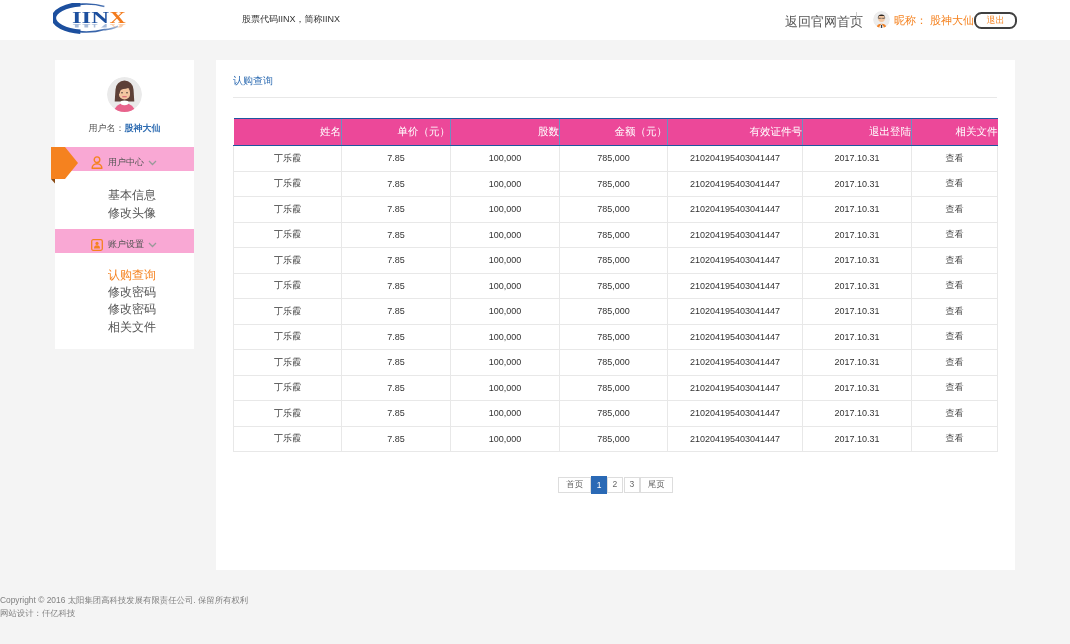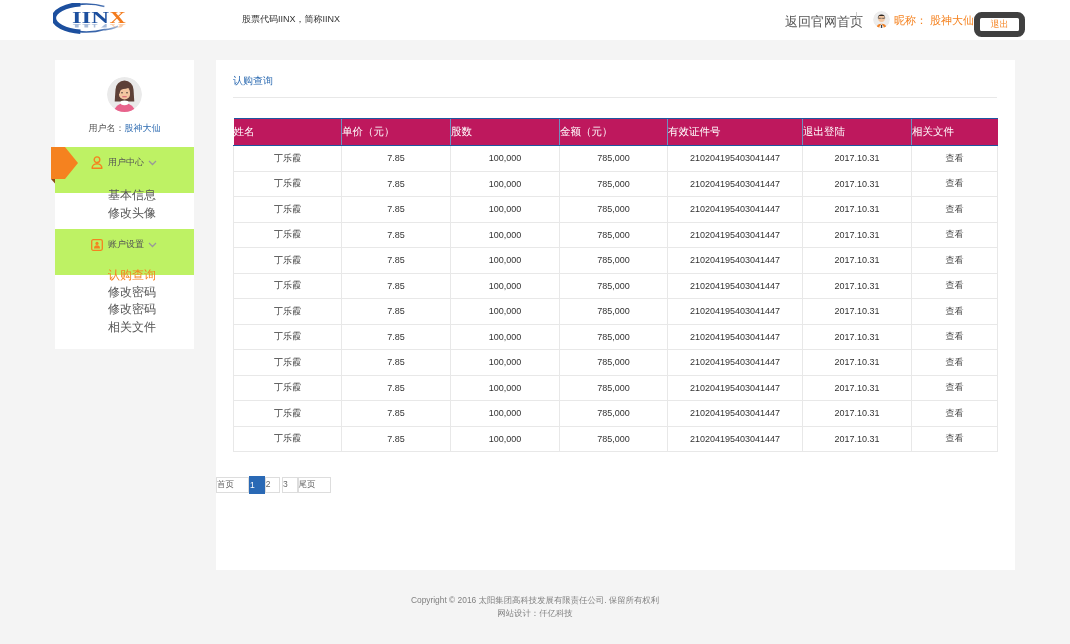--- a/index.html
+++ b/index.html
@@ -3,52 +3,52 @@
 <style>
 html,body{margin:0;padding:0}
 body{width:1070px;height:644px;position:relative;background:#f4f4f4;
   font-family:"Liberation Sans",sans-serif;overflow:hidden}
 .abs{position:absolute}
 #hdr{left:0;top:0;width:1070px;height:40px;background:#fff}
 #stock{left:242px;top:13px;font-size:9px;color:#333}
 #backlink{left:785px;top:13px;font-size:13px;color:#555}
 #sep1{left:856px;top:12px;width:1px;height:10px;background:#ccc}
 #nick{left:894px;top:13px;font-size:11px;color:#f5821f}
-#logout{left:974px;top:11.5px;width:39px;height:13px;border:6px solid #404040;
+#logout{left:974px;top:11.5px;width:39px;height:13px;border:2px solid #404040;
   border-radius:7.5px;color:#f5821f;font-size:9px;text-align:center;line-height:13.5px}
 #side{left:55px;top:60px;width:139px;height:289px;background:#fff}
 #uname{left:55px;top:121.5px;width:139px;text-align:center;font-size:9px;color:#555}
-#uname b{color:#2e6cb2;font-weight:normal}
-.bar{left:55px;width:139px;height:46px;background:#bef264}
+#uname b{color:#2e6cb2;font-weight:bold}
+.bar{left:55px;width:139px;height:24px;background:#f9a8d4}
 #bar1{top:147px}
 #bar2{top:229px}
 .bartxt{font-size:9px;color:#555;left:53px;top:9px;position:absolute;white-space:nowrap}
 .menu{left:55px;width:139px;font-size:12px;color:#555}
 .menu div{height:17.2px;line-height:17.2px;padding-left:53px}
 #menu1{top:185.8px}
 #menu1 div{height:18.5px;line-height:18.5px}
 #menu2{top:267px}
 .orange{color:#f5821f}
 #main{left:216px;top:60px;width:799px;height:510px;background:#fff}
 #title{left:233px;top:74px;font-size:10px;color:#2e6cb2}
 #hrline{left:233px;top:97px;width:764px;height:1px;background:#e8e8e8}
 table{position:absolute;left:233px;top:118px;width:764px;border-collapse:collapse;
   table-layout:fixed;font-size:9px;color:#333}
-thead td{background:#be185d;color:#fff;height:26px;padding:0;text-align:left;
+thead td{background:#ec4899;color:#fff;height:26px;padding:0;text-align:right;
   border-left:1px solid #6d8fc0;border-top:1px solid #1e56a0;border-bottom:1px solid #1e56a0;font-size:10.5px}
 thead td:first-child{border-left:none}
 tbody td{height:24.5px;padding:0;text-align:center;border:1px solid #e8e8e8;background:#fff;font-size:9px}
 tbody td.v{color:#3f3f3f}
-#pager{left:216px;top:477px;width:799px;font-size:8.5px;color:#666}
+#pager{left:216px;top:477px;width:799px;text-align:center;font-size:8.5px;color:#666}
 #pager span{display:inline-block;vertical-align:top;border:1px solid #ddd;height:13.7px;
   line-height:13.7px;background:#fff}
 #pager .w{width:31px}
 #pager .n{width:13.7px}
 #pager .act{background:#2a69b5;border-color:#2a69b5;color:#fff;height:16px;line-height:16px;margin-top:-1px}
-#foot{left:0;top:593.5px;width:1070px;text-align:center;font-size:8.4px;color:#808080;line-height:13.5px}
+#foot{left:0;top:593.5px;width:1070px;text-align:left;font-size:8.4px;color:#808080;line-height:13.5px}
 </style></head>
 <body>
 <div class="abs" id="hdr"></div>
 <svg class="abs" style="left:53px;top:3px" width="76" height="34" viewBox="0 0 76 34">
   <defs>
     <clipPath id="refl">
         <rect x="0" y="20.8" width="76" height="3.6"></rect>
       </clipPath>
     <linearGradient id="thin" x1="0" y1="0" x2="1" y2="0">
       <stop offset="0" stop-color="#1c4f9e"></stop>

